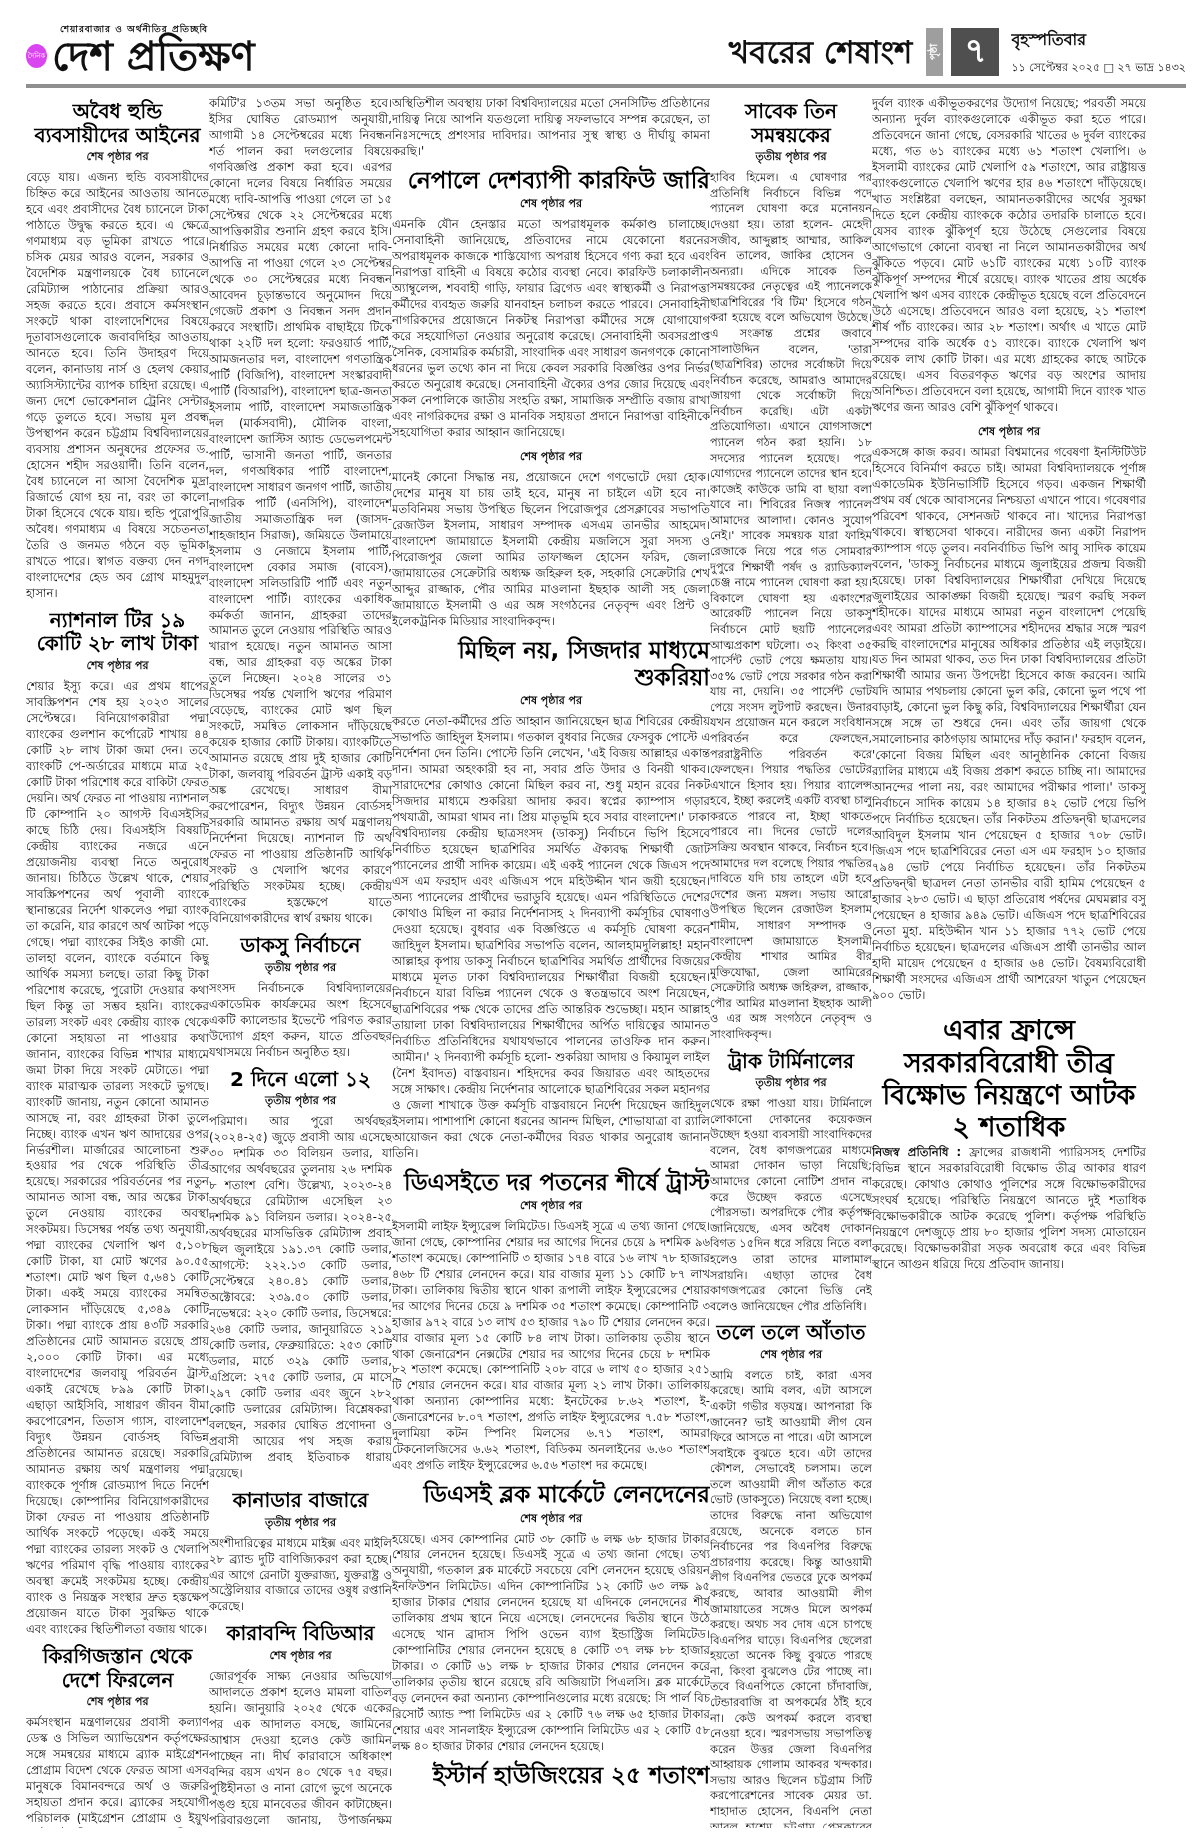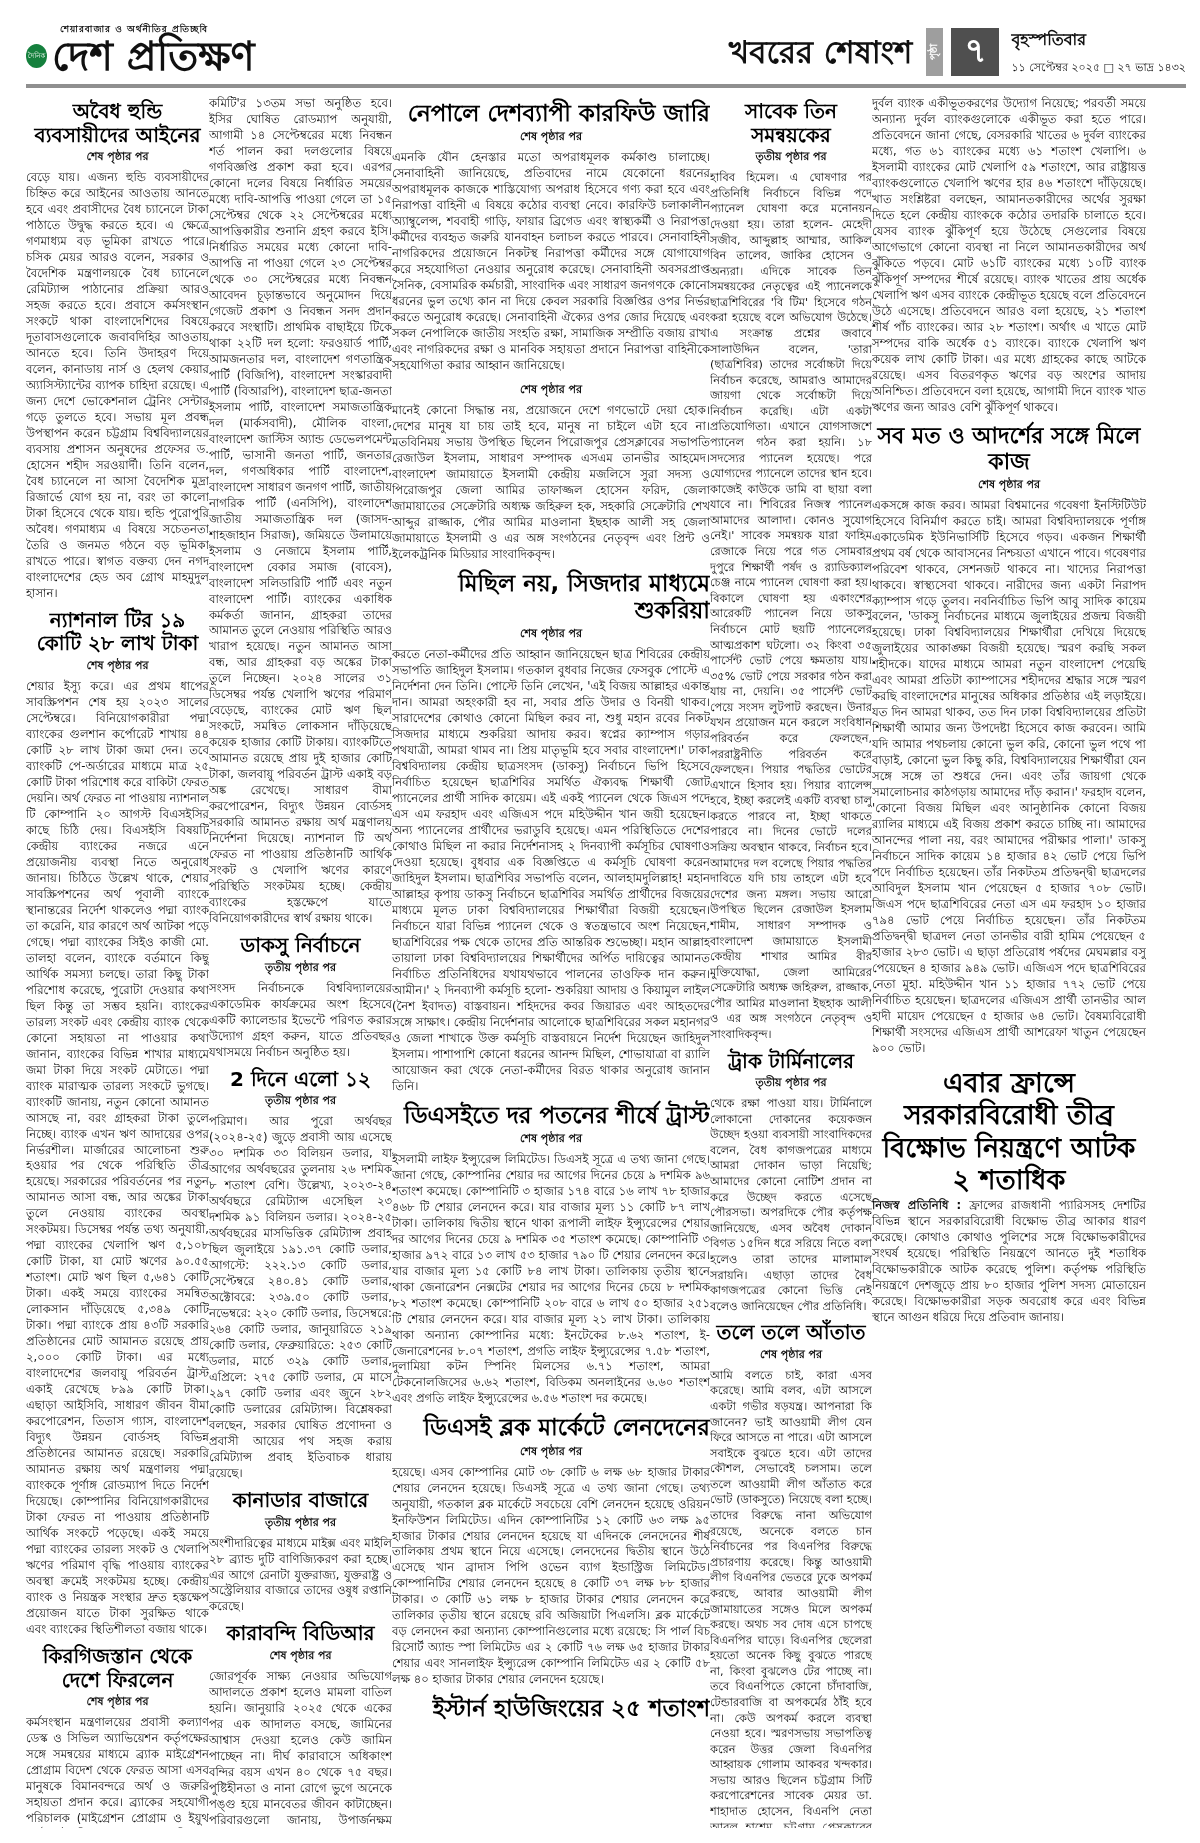--- a/index.html
+++ b/index.html
@@ -15,21 +15,21 @@
   }
   
   .header{
     display:flex; align-items:flex-end; justify-content:space-between;
     border-bottom:4px solid var(--rule); padding-bottom:8px; height:78px;
   }
   .mast{display:flex; flex-direction:column; line-height:1;}
   .mast .tagline{font-size:9px; font-weight:bold; letter-spacing:1px; margin-left:34px; margin-bottom:2px;}
   .mast .title-row{display:flex; align-items:center; gap:5px;}
   .seal{
-    width:21px; height:24px; border-radius:50%; background:#15803d; color:#fff;
+    width:21px; height:24px; border-radius:50%; background:#d946ef; color:#fff;
     font-size:7px; display:flex; align-items:center; justify-content:center; text-align:center;
     line-height:1;
   }
   .mast .title{font-size:40px; font-weight:bold; letter-spacing:0px;}
   .header-right{display:flex; align-items:center; gap:8px;}
   .section-title{font-size:31px; font-weight:bold; margin-right:6px; line-height:1;}
   .pg-label{
     background:var(--pglabel); color:#fff; width:17px; height:48px;
     display:flex; align-items:center; justify-content:center;
     writing-mode:vertical-rl; transform:rotate(180deg);
@@ -128,20 +128,23 @@
           <p class="body-text">অংশীদারিত্বের মাধ্যমে মাইক্স এবং মাইলি ২৮ ব্র্যান্ড দুটি বাণিজ্যিকরণ করা হচ্ছে। এর আগে রেনাটা যুক্তরাজ্য, যুক্তরাষ্ট্র ও অস্ট্রেলিয়ার বাজারে তাদের ওষুধ রপ্তানি করেছে।</p>
         </article>
         <article class="block">
           <h2 class="headline">কারাবন্দি বিডিআর</h2>
           <div class="continued">শেষ পৃষ্ঠার পর</div>
           <p class="body-text">জোরপূর্বক সাক্ষ্য নেওয়ার অভিযোগ আদালতে প্রকাশ হলেও মামলা বাতিল হয়নি। জানুয়ারি ২০২৫ থেকে একের পর এক আদালত বসছে, জামিনের আশ্বাস দেওয়া হলেও কেউ জামিন পাচ্ছেন না। দীর্ঘ কারাবাসে অধিকাংশ বন্দির বয়স এখন ৪০ থেকে ৭৫ বছর। পুষ্টিহীনতা ও নানা রোগে ভুগে অনেকে পঙ্গু হয়ে মানবেতর জীবন কাটাচ্ছেন। পরিবারগুলো জানায়, উপার্জনক্ষম সদস্য কারাগারে থাকায় অসহায় পরিবারগুলো অনাহারে-অর্ধাহারে দিন কাটাচ্ছে। আইনজীবীর খরচ চালানো বা বন্দিদের সহায়তা করাও সম্ভব হচ্ছে না। তাদের দাবি, সাজা ভোগ শেষে এখনও আটক থাকা সদস্যদের প্রতি সুবিচার করতে হবে। তারা আরও বলেন, '১৮ হাজারের বেশি চাকরিচ্যুত বিডিআর সদস্যকে পুনর্বহাল ও ক্ষতিপূরণ প্রদানে গড়িমসি করা হচ্ছে। আমরা সেনা অফিসার হত্যার বিচার চাই, তবে বিডিআর সদস্যদের ওপর ষড়যন্ত্রমূলক প্রহসনের অবসান চাই। আমরা ইনসাফ চাই, ন্যায়বিচার চাই, কোনো করুণা বা প্রতিশ্রুতি চাই না। শান্তিপূর্ণভাবে লড়াই চালিয়ে যাব। রাষ্ট্র যদি ন্যায়বিচার না দেয়, তাহলে আগামীতে বৃহত্তর গণআন্দোলন হবে জনতার রাস্তায়।'</p>
         </article>
       </div>
     <div class="col zone-b">
         <article class="block">
+          <p class="body-text">অস্থিতিশীল অবস্থায় ঢাকা বিশ্ববিদ্যালয়ের মতো সেনসিটিভ প্রতিষ্ঠানের দায়িত্ব নিয়ে আপনি যতগুলো দায়িত্ব সফলভাবে সম্পন্ন করেছেন, তা নিঃসন্দেহে প্রশংসার দাবিদার। আপনার সুস্থ স্বাস্থ্য ও দীর্ঘায়ু কামনা করছি।'</p>
+        </article>
+        <article class="block">
           <h2 class="headline">নেপালে দেশব্যাপী কারফিউ জারি</h2>
           <div class="continued">শেষ পৃষ্ঠার পর</div>
           <p class="body-text">এমনকি যৌন হেনস্তার মতো অপরাধমূলক কর্মকাণ্ড চালাচ্ছে। সেনাবাহিনী জানিয়েছে, প্রতিবাদের নামে যেকোনো ধরনের অপরাধমূলক কাজকে শাস্তিযোগ্য অপরাধ হিসেবে গণ্য করা হবে এবং নিরাপত্তা বাহিনী এ বিষয়ে কঠোর ব্যবস্থা নেবে। কারফিউ চলাকালীন অ্যাম্বুলেন্স, শববাহী গাড়ি, ফায়ার ব্রিগেড এবং স্বাস্থ্যকর্মী ও নিরাপত্তা কর্মীদের ব্যবহৃত জরুরি যানবাহন চলাচল করতে পারবে। সেনাবাহিনী নাগরিকদের প্রয়োজনে নিকটস্থ নিরাপত্তা কর্মীদের সঙ্গে যোগাযোগ করে সহযোগিতা নেওয়ার অনুরোধ করেছে। সেনাবাহিনী অবসরপ্রাপ্ত সৈনিক, বেসামরিক কর্মচারী, সাংবাদিক এবং সাধারণ জনগণকে কোনো ধরনের ভুল তথ্যে কান না দিয়ে কেবল সরকারি বিজ্ঞপ্তির ওপর নির্ভর করতে অনুরোধ করেছে। সেনাবাহিনী ঐক্যের ওপর জোর দিয়েছে এবং সকল নেপালিকে জাতীয় সংহতি রক্ষা, সামাজিক সম্প্রীতি বজায় রাখা এবং নাগরিকদের রক্ষা ও মানবিক সহায়তা প্রদানে নিরাপত্তা বাহিনীকে সহযোগিতা করার আহ্বান জানিয়েছে।</p>
         </article>
         <article class="block">
           <div class="continued">শেষ পৃষ্ঠার পর</div>
           <p class="body-text">মানেই কোনো সিদ্ধান্ত নয়, প্রয়োজনে দেশে গণভোটে দেয়া হোক। দেশের মানুষ যা চায় তাই হবে, মানুষ না চাইলে এটা হবে না। মতবিনিময় সভায় উপস্থিত ছিলেন পিরোজপুর প্রেসক্লাবের সভাপতি রেজাউল ইসলাম, সাধারণ সম্পাদক এসএম তানভীর আহমেদ। বাংলাদেশ জামায়াতে ইসলামী কেন্দ্রীয় মজলিসে সুরা সদস্য ও পিরোজপুর জেলা আমির তাফাজ্জল হোসেন ফরিদ, জেলা জামায়াতের সেক্রেটারি অধ্যক্ষ জহিরুল হক, সহকারি সেক্রেটারি শেখ আব্দুর রাজ্জাক, পৌর আমির মাওলানা ইছহাক আলী সহ জেলা জামায়াতে ইসলামী ও এর অঙ্গ সংগঠনের নেতৃবৃন্দ এবং প্রিন্ট ও ইলেকট্রনিক মিডিয়ার সাংবাদিকবৃন্দ।</p>
         </article>
         <article class="block">
           <h2 class="headline">মিছিল নয়, সিজদার মাধ্যমে শুকরিয়া</h2>
@@ -177,21 +180,20 @@
           <h2 class="headline">তলে তলে আঁতাত</h2>
           <div class="continued">শেষ পৃষ্ঠার পর</div>
           <p class="body-text">আমি বলতে চাই, কারা এসব করেছে। আমি বলব, এটা আসলে একটা গভীর ষড়যন্ত্র। আপনারা কি জানেন? ভাই আওয়ামী লীগ যেন ফিরে আসতে না পারে। এটা আসলে সবাইকে বুঝতে হবে। এটা তাদের কৌশল, সেভাবেই চলসাম। তলে তলে আওয়ামী লীগ আঁতাত করে ভোট (ডাকসুতে) নিয়েছে বলা হচ্ছে। তাদের বিরুদ্ধে নানা অভিযোগ রয়েছে, অনেকে বলতে চান নির্বাচনের পর বিএনপির বিরুদ্ধে প্রচারণায় করেছে। কিন্তু আওয়ামী লীগ বিএনপির ভেতরে ঢুকে অপকর্ম করছে, আবার আওয়ামী লীগ জামায়াতের সঙ্গেও মিলে অপকর্ম করছে। অথচ সব দোষ এসে চাপছে বিএনপির ঘাড়ে। বিএনপির ছেলেরা হয়তো অনেক কিছু বুঝতে পারছে না, কিংবা বুঝলেও টের পাচ্ছে না। তবে বিএনপিতে কোনো চাঁদাবাজি, টেন্ডারবাজি বা অপকর্মের ঠাঁই হবে না। কেউ অপকর্ম করলে ব্যবস্থা নেওয়া হবে। স্মরণসভায় সভাপতিত্ব করেন উত্তর জেলা বিএনপির আহ্বায়ক গোলাম আকবর খন্দকার। সভায় আরও ছিলেন চট্টগ্রাম সিটি করপোরেশনের সাবেক মেয়র ডা. শাহাদাত হোসেন, বিএনপি নেতা আবুল হাশেম, চট্টগ্রাম প্রেসক্লাবের সভাপতি জাহিদুল করিম কচি, একরামুল করিম ও মহানগর বক্তারসহ অন্যরা।</p>
         </article>
       </div>
     <div class="col zone-d">
         <article class="block">
           <p class="body-text">দুর্বল ব্যাংক একীভূতকরণের উদ্যোগ নিয়েছে; পরবর্তী সময়ে অন্যান্য দুর্বল ব্যাংকগুলোকে একীভূত করা হতে পারে। প্রতিবেদনে জানা গেছে, বেসরকারি খাতের ৬ দুর্বল ব্যাংকের মধ্যে, গত ৬১ ব্যাংকের মধ্যে ৬১ শতাংশ খেলাপি। ৬ ইসলামী ব্যাংকের মোট খেলাপি ৫৯ শতাংশে, আর রাষ্ট্রায়ত্ত ব্যাংকগুলোতে খেলাপি ঋণের হার ৪৬ শতাংশে দাঁড়িয়েছে। খাত সংশ্লিষ্টরা বলছেন, আমানতকারীদের অর্থের সুরক্ষা দিতে হলে কেন্দ্রীয় ব্যাংককে কঠোর তদারকি চালাতে হবে। যেসব ব্যাংক ঝুঁকিপূর্ণ হয়ে উঠেছে সেগুলোর বিষয়ে আগেভাগে কোনো ব্যবস্থা না নিলে আমানতকারীদের অর্থ ঝুঁকিতে পড়বে। মোট ৬১টি ব্যাংকের মধ্যে ১০টি ব্যাংক ঝুঁকিপূর্ণ সম্পদের শীর্ষে রয়েছে। ব্যাংক খাতের প্রায় অর্ধেক খেলাপি ঋণ এসব ব্যাংকে কেন্দ্রীভূত হয়েছে বলে প্রতিবেদনে উঠে এসেছে। প্রতিবেদনে আরও বলা হয়েছে, ২১ শতাংশ শীর্ষ পাঁচ ব্যাংকের। আর ২৮ শতাংশ। অর্থাৎ এ খাতে মোট সম্পদের বাকি অর্ধেক ৫১ ব্যাংকে। ব্যাংকে খেলাপি ঋণ কয়েক লাখ কোটি টাকা। এর মধ্যে গ্রাহকের কাছে আটকে রয়েছে। এসব বিতরণকৃত ঋণের বড় অংশের আদায় অনিশ্চিত। প্রতিবেদনে বলা হয়েছে, আগামী দিনে ব্যাংক খাত ঋণের জন্য আরও বেশি ঝুঁকিপূর্ণ থাকবে।</p>
         </article>
         <article class="block">
-          <h2 class="headline">সব মত ও আদর্শের সঙ্গে মিলে কাজ</h2>
           <div class="continued">শেষ পৃষ্ঠার পর</div>
           <p class="body-text">একসঙ্গে কাজ করব। আমরা বিশ্বমানের গবেষণা ইনস্টিটিউট হিসেবে বিনির্মাণ করতে চাই। আমরা বিশ্ববিদ্যালয়কে পূর্ণাঙ্গ একাডেমিক ইউনিভার্সিটি হিসেবে গড়ব। একজন শিক্ষার্থী প্রথম বর্ষ থেকে আবাসনের নিশ্চয়তা এখানে পাবে। গবেষণার পরিবেশ থাকবে, সেশনজট থাকবে না। খাদ্যের নিরাপত্তা থাকবে। স্বাস্থ্যসেবা থাকবে। নারীদের জন্য একটা নিরাপদ ক্যাম্পাস গড়ে তুলব। নবনির্বাচিত ভিপি আবু সাদিক কায়েম বলেন, 'ডাকসু নির্বাচনের মাধ্যমে জুলাইয়ের প্রজন্ম বিজয়ী হয়েছে। ঢাকা বিশ্ববিদ্যালয়ের শিক্ষার্থীরা দেখিয়ে দিয়েছে জুলাইয়ের আকাঙ্ক্ষা বিজয়ী হয়েছে। স্মরণ করছি সকল শহীদকে। যাদের মাধ্যমে আমরা নতুন বাংলাদেশ পেয়েছি এবং আমরা প্রতিটা ক্যাম্পাসের শহীদদের শ্রদ্ধার সঙ্গে স্মরণ করছি বাংলাদেশের মানুষের অধিকার প্রতিষ্ঠার এই লড়াইয়ে। যত দিন আমরা থাকব, তত দিন ঢাকা বিশ্ববিদ্যালয়ের প্রতিটা শিক্ষার্থী আমার জন্য উপদেষ্টা হিসেবে কাজ করবেন। আমি যদি আমার পথচলায় কোনো ভুল করি, কোনো ভুল পথে পা বাড়াই, কোনো ভুল কিছু করি, বিশ্ববিদ্যালয়ের শিক্ষার্থীরা যেন সঙ্গে সঙ্গে তা শুধরে দেন। এবং তাঁর জায়গা থেকে সমালোচনার কাঠগড়ায় আমাদের দাঁড় করান।' ফরহাদ বলেন, 'কোনো বিজয় মিছিল এবং আনুষ্ঠানিক কোনো বিজয় র‍্যালির মাধ্যমে এই বিজয় প্রকাশ করতে চাচ্ছি না। আমাদের আনন্দের পালা নয়, বরং আমাদের পরীক্ষার পালা।' ডাকসু নির্বাচনে সাদিক কায়েম ১৪ হাজার ৪২ ভোট পেয়ে ভিপি পদে নির্বাচিত হয়েছেন। তাঁর নিকটতম প্রতিদ্বন্দ্বী ছাত্রদলের আবিদুল ইসলাম খান পেয়েছেন ৫ হাজার ৭০৮ ভোট। জিএস পদে ছাত্রশিবিরের নেতা এস এম ফরহাদ ১০ হাজার ৭৯৪ ভোট পেয়ে নির্বাচিত হয়েছেন। তাঁর নিকটতম প্রতিদ্বন্দ্বী ছাত্রদল নেতা তানভীর বারী হামিম পেয়েছেন ৫ হাজার ২৮৩ ভোট। এ ছাড়া প্রতিরোধ পর্ষদের মেঘমল্লার বসু পেয়েছেন ৪ হাজার ৯৪৯ ভোট। এজিএস পদে ছাত্রশিবিরের নেতা মুহা. মহিউদ্দীন খান ১১ হাজার ৭৭২ ভোট পেয়ে নির্বাচিত হয়েছেন। ছাত্রদলের এজিএস প্রার্থী তানভীর আল হাদী মায়েদ পেয়েছেন ৫ হাজার ৬৪ ভোট। বৈষম্যবিরোধী শিক্ষার্থী সংসদের এজিএস প্রার্থী আশরেফা খাতুন পেয়েছেন ৯০০ ভোট।</p>
         </article>
         <article class="block">
           <h2 class="headline major">এবার ফ্রান্সে সরকারবিরোধী তীব্র বিক্ষোভ নিয়ন্ত্রণে আটক ২ শতাধিক</h2>
           <p class="body-text"><span class="lead">নিজস্ব প্রতিনিধি : </span>ফ্রান্সের রাজধানী প্যারিসসহ দেশটির বিভিন্ন স্থানে সরকারবিরোধী বিক্ষোভ তীব্র আকার ধারণ করেছে। কোথাও কোথাও পুলিশের সঙ্গে বিক্ষোভকারীদের সংঘর্ষ হয়েছে। পরিস্থিতি নিয়ন্ত্রণে আনতে দুই শতাধিক বিক্ষোভকারীকে আটক করেছে পুলিশ। কর্তৃপক্ষ পরিস্থিতি নিয়ন্ত্রণে দেশজুড়ে প্রায় ৮০ হাজার পুলিশ সদস্য মোতায়েন করেছে। বিক্ষোভকারীরা সড়ক অবরোধ করে এবং বিভিন্ন স্থানে আগুন ধরিয়ে দিয়ে প্রতিবাদ জানায়।</p>
         </article>
       </div>
   </div>
 

